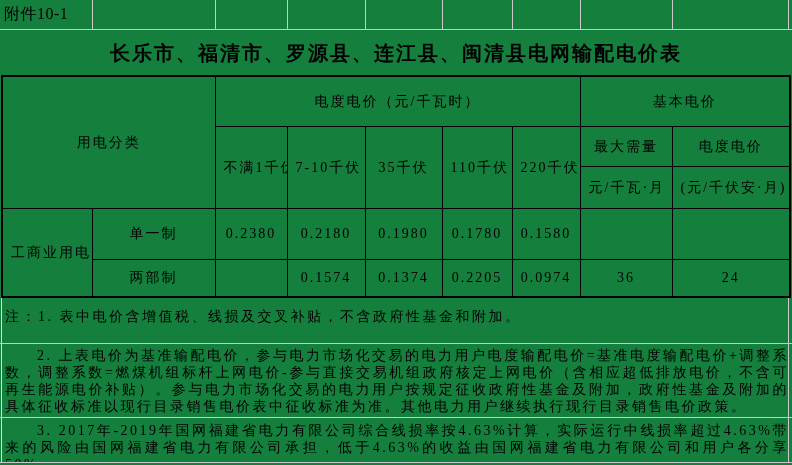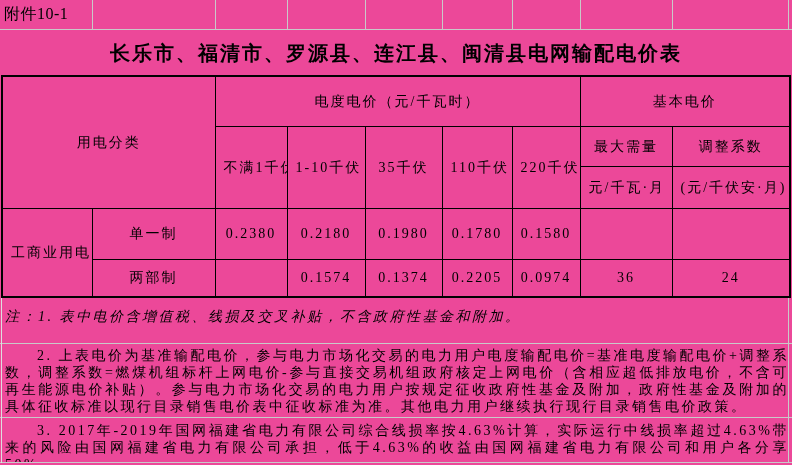--- a/index.html
+++ b/index.html
@@ -1,17 +1,17 @@
 <!DOCTYPE html>
 <html><head>
 <meta charset="utf-8">
 <style>
   html,body { margin:0; padding:0; background:#ffffff; }
   .page {
-    position:relative; width:792px; height:465px; background:#ec4899;
+    position:relative; width:792px; height:465px; background:#15803d;
     color:#000; overflow:hidden;
     font-family:"Liberation Serif","DejaVu Serif",serif;
   }
   
   .toprow { position:absolute; left:0; top:0; width:792px; height:29px; border-bottom:1px solid #c9c9c9; }
   .attachment { position:absolute; left:4px; top:4px; font-size:16px; letter-spacing:0.5px; }
   .vline { position:absolute; top:0; width:1px; height:29px; background:#c9c9c9; }
   
   .titlerow { position:absolute; left:0; top:29px; width:792px; height:46px; text-align:center; }
   .title {
@@ -34,21 +34,21 @@
   td.num   { font-size:15px; letter-spacing:1px; }
   td.cat   { font-size:13px; letter-spacing:3px; padding:0 10px; line-height:17px; white-space:normal;margin-left:28px; }
   td.rowlabel { text-align:left; padding-left:16px; font-size:13px; letter-spacing:3px; }
   
   .notes { position:absolute; left:0; top:298px; width:792px; }
   .note {
     box-sizing:border-box; width:792px; border-bottom:1px solid #c9c9c9;
     font-size:14px; line-height:17px; letter-spacing:2.5px;
     padding-left:5px; padding-right:3px; overflow:hidden; text-align:justify;
   }
-  .note1 { height:46px; padding-top:10px;font-style:italic; }
+  .note1 { height:46px; padding-top:10px; }
   .note2 { height:74px; padding-top:3px; text-indent:32px; }
   .note3 { height:45px; padding-top:4px; text-indent:32px; }
   .edge-r { position:absolute; left:788px; width:1px; background:#c9c9c9; }
   .edge-l { position:absolute; left:1px;  width:1px; background:#dedede; }
 </style>
 </head>
 <body>
 
 <div class="page">
 
@@ -82,26 +82,26 @@
         <col style="width:118px">
     </colgroup>
     <tbody>
         <tr style="height:48px">
       <td class="hdr" colspan="2" rowspan="3">用电分类</td>
       <td class="hdr" colspan="5">电度电价（元/千瓦时）</td>
       <td class="hdr" colspan="2">基本电价</td>
     </tr>
     <tr style="height:38px">
       <td class="sub" rowspan="2">不满1千伏</td>
-      <td class="sub" rowspan="2">1-10千伏</td>
+      <td class="sub" rowspan="2">7-10千伏</td>
       <td class="sub" rowspan="2">35千伏</td>
       <td class="sub" rowspan="2">110千伏</td>
       <td class="sub" rowspan="2">220千伏</td>
       <td class="hdr">最大需量</td>
-      <td class="hdr">调整系数</td>
+      <td class="hdr">电度电价</td>
     </tr>
     <tr style="height:40px">
       <td class="unit">元/千瓦·月</td>
       <td class="unit">(元/千伏安·月)</td>
     </tr>
     <tr style="height:48px">
       <td class="cat" rowspan="2">工商业用电</td>
       <td class="rowlabel">单一制</td>
       <td class="num">0.2380</td>
       <td class="num">0.2180</td>

